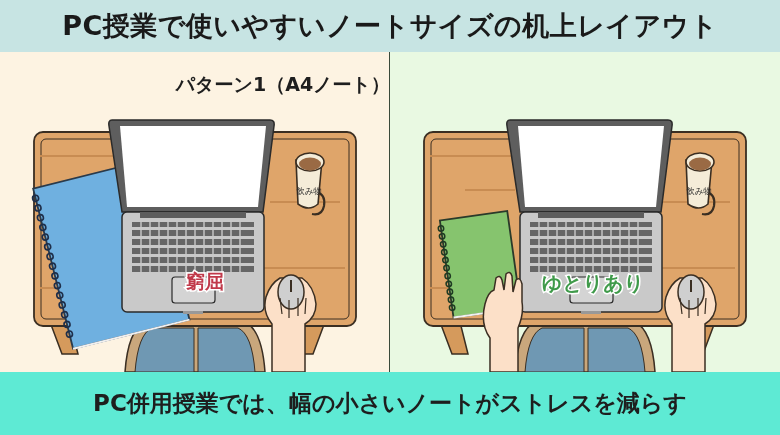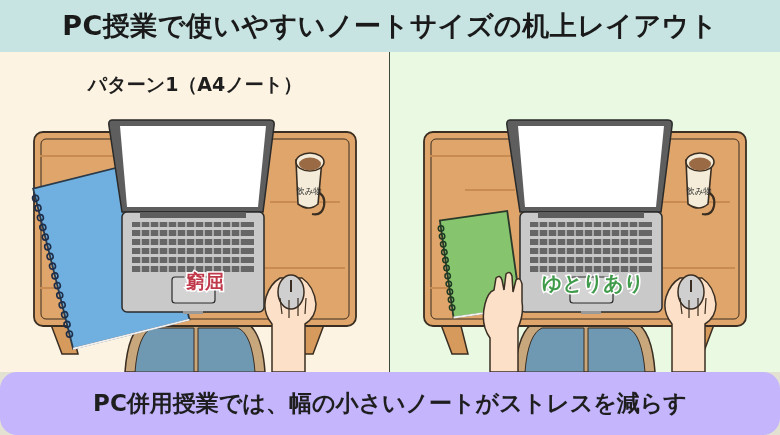--- a/index.html
+++ b/index.html
@@ -4,23 +4,23 @@
 <style>
   * { box-sizing: border-box; margin: 0; padding: 0; }
   html, body { width: 780px; height: 435px; overflow: hidden; }
   body { font-family: "DejaVu Sans", "Liberation Sans", sans-serif; background: #e3e2d2; position: relative; }
   .title-bar { position: absolute; left: 0; top: 0; width: 780px; height: 52px; background: #c7e4e3; display: flex; align-items: center; justify-content: center; }
   .title-bar h1 { font-size: 27px; font-weight: bold; color: #1a1a1a; letter-spacing: 0.5px; }
   .panel { position: absolute; top: 52px; width: 390px; height: 320px; }
   .panel-left { left: 0; background: #fdf3e2; }
   .panel-right { left: 390px; background: #e9f9e2; }
   .divider { position: absolute; left: 389px; top: 52px; width: 2px; height: 320px; background: #3a4a3a; }
-  .panel-label { position: absolute; top: 20px; width: 100%; text-align: center; font-size: 19px; font-weight: bold; color: #1e1e1e; }
+  .panel-label { position: absolute; top: 20px; width: 100%; text-align: right; font-size: 19px; font-weight: bold; color: #1e1e1e; }
   .scene { position: absolute; left: 0; top: 0; width: 390px; height: 320px; }
-  .footer { position: absolute; left: 0; top: 372px; width: 780px; height: 63px; background: #c4b5fd; display: flex; align-items: center; justify-content: center; border-radius: 17px; }
+  .footer { position: absolute; left: 0; top: 372px; width: 780px; height: 63px; background: #5eead4; display: flex; align-items: center; justify-content: center; }
   .footer p { font-size: 23px; font-weight: bold; color: #1e1e1e; }
   .caption { font-family: "DejaVu Sans", sans-serif; font-weight: bold; }
 </style>
 </head>
 <body>
 
 <div class="title-bar">
   <h1>PC授業で使いやすいノートサイズの机上レイアウト</h1>
 </div>
 

